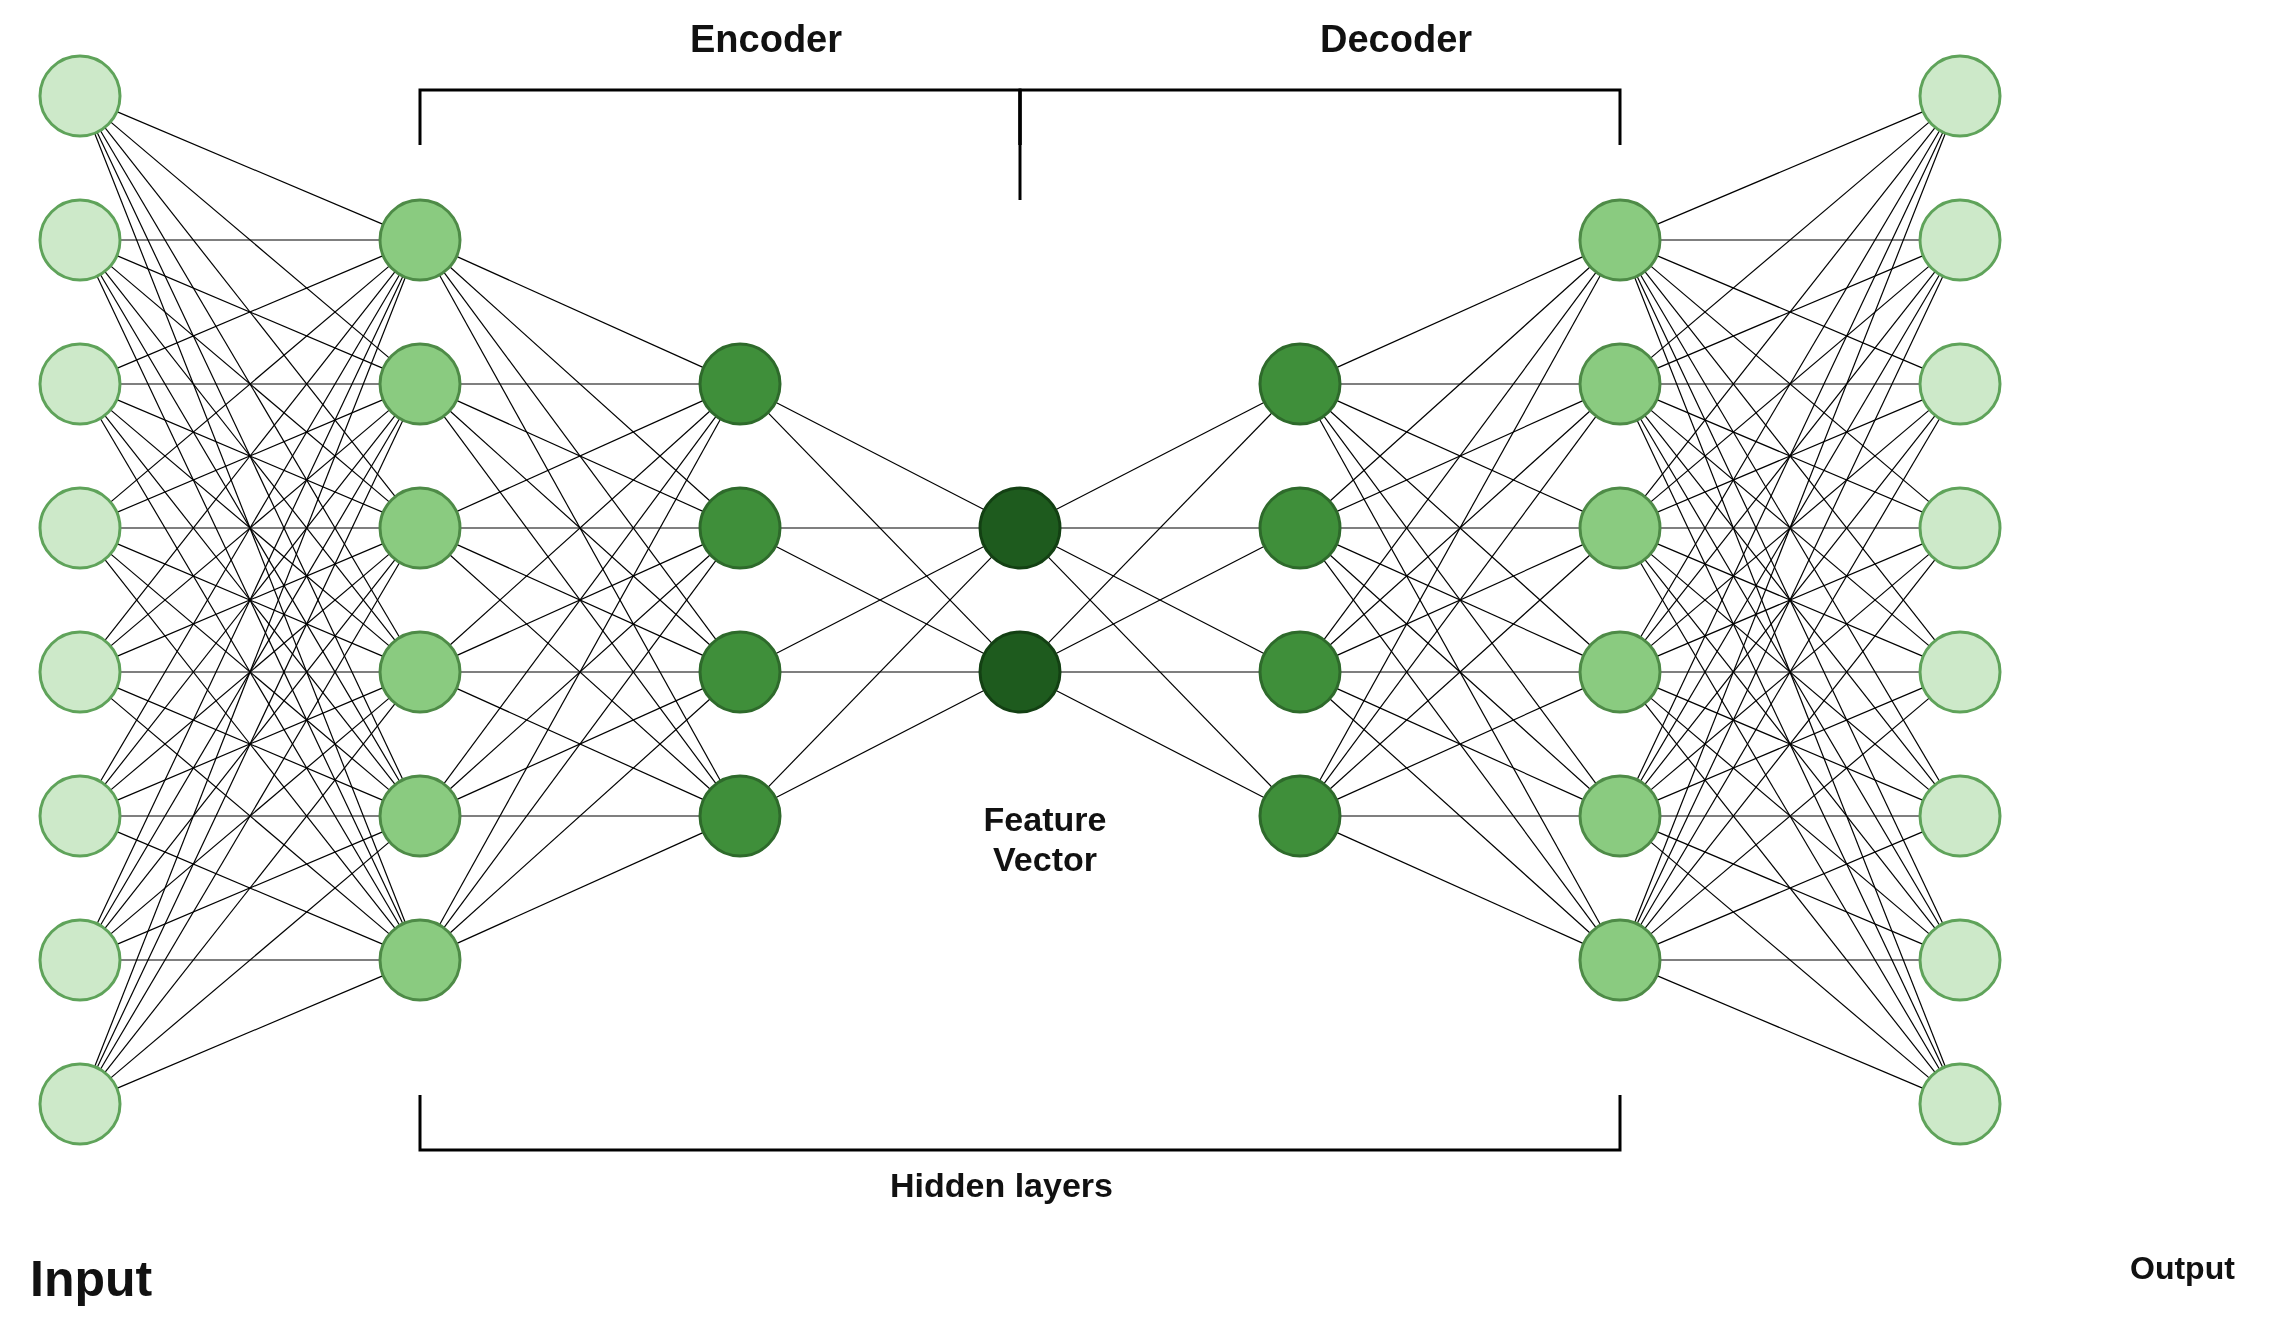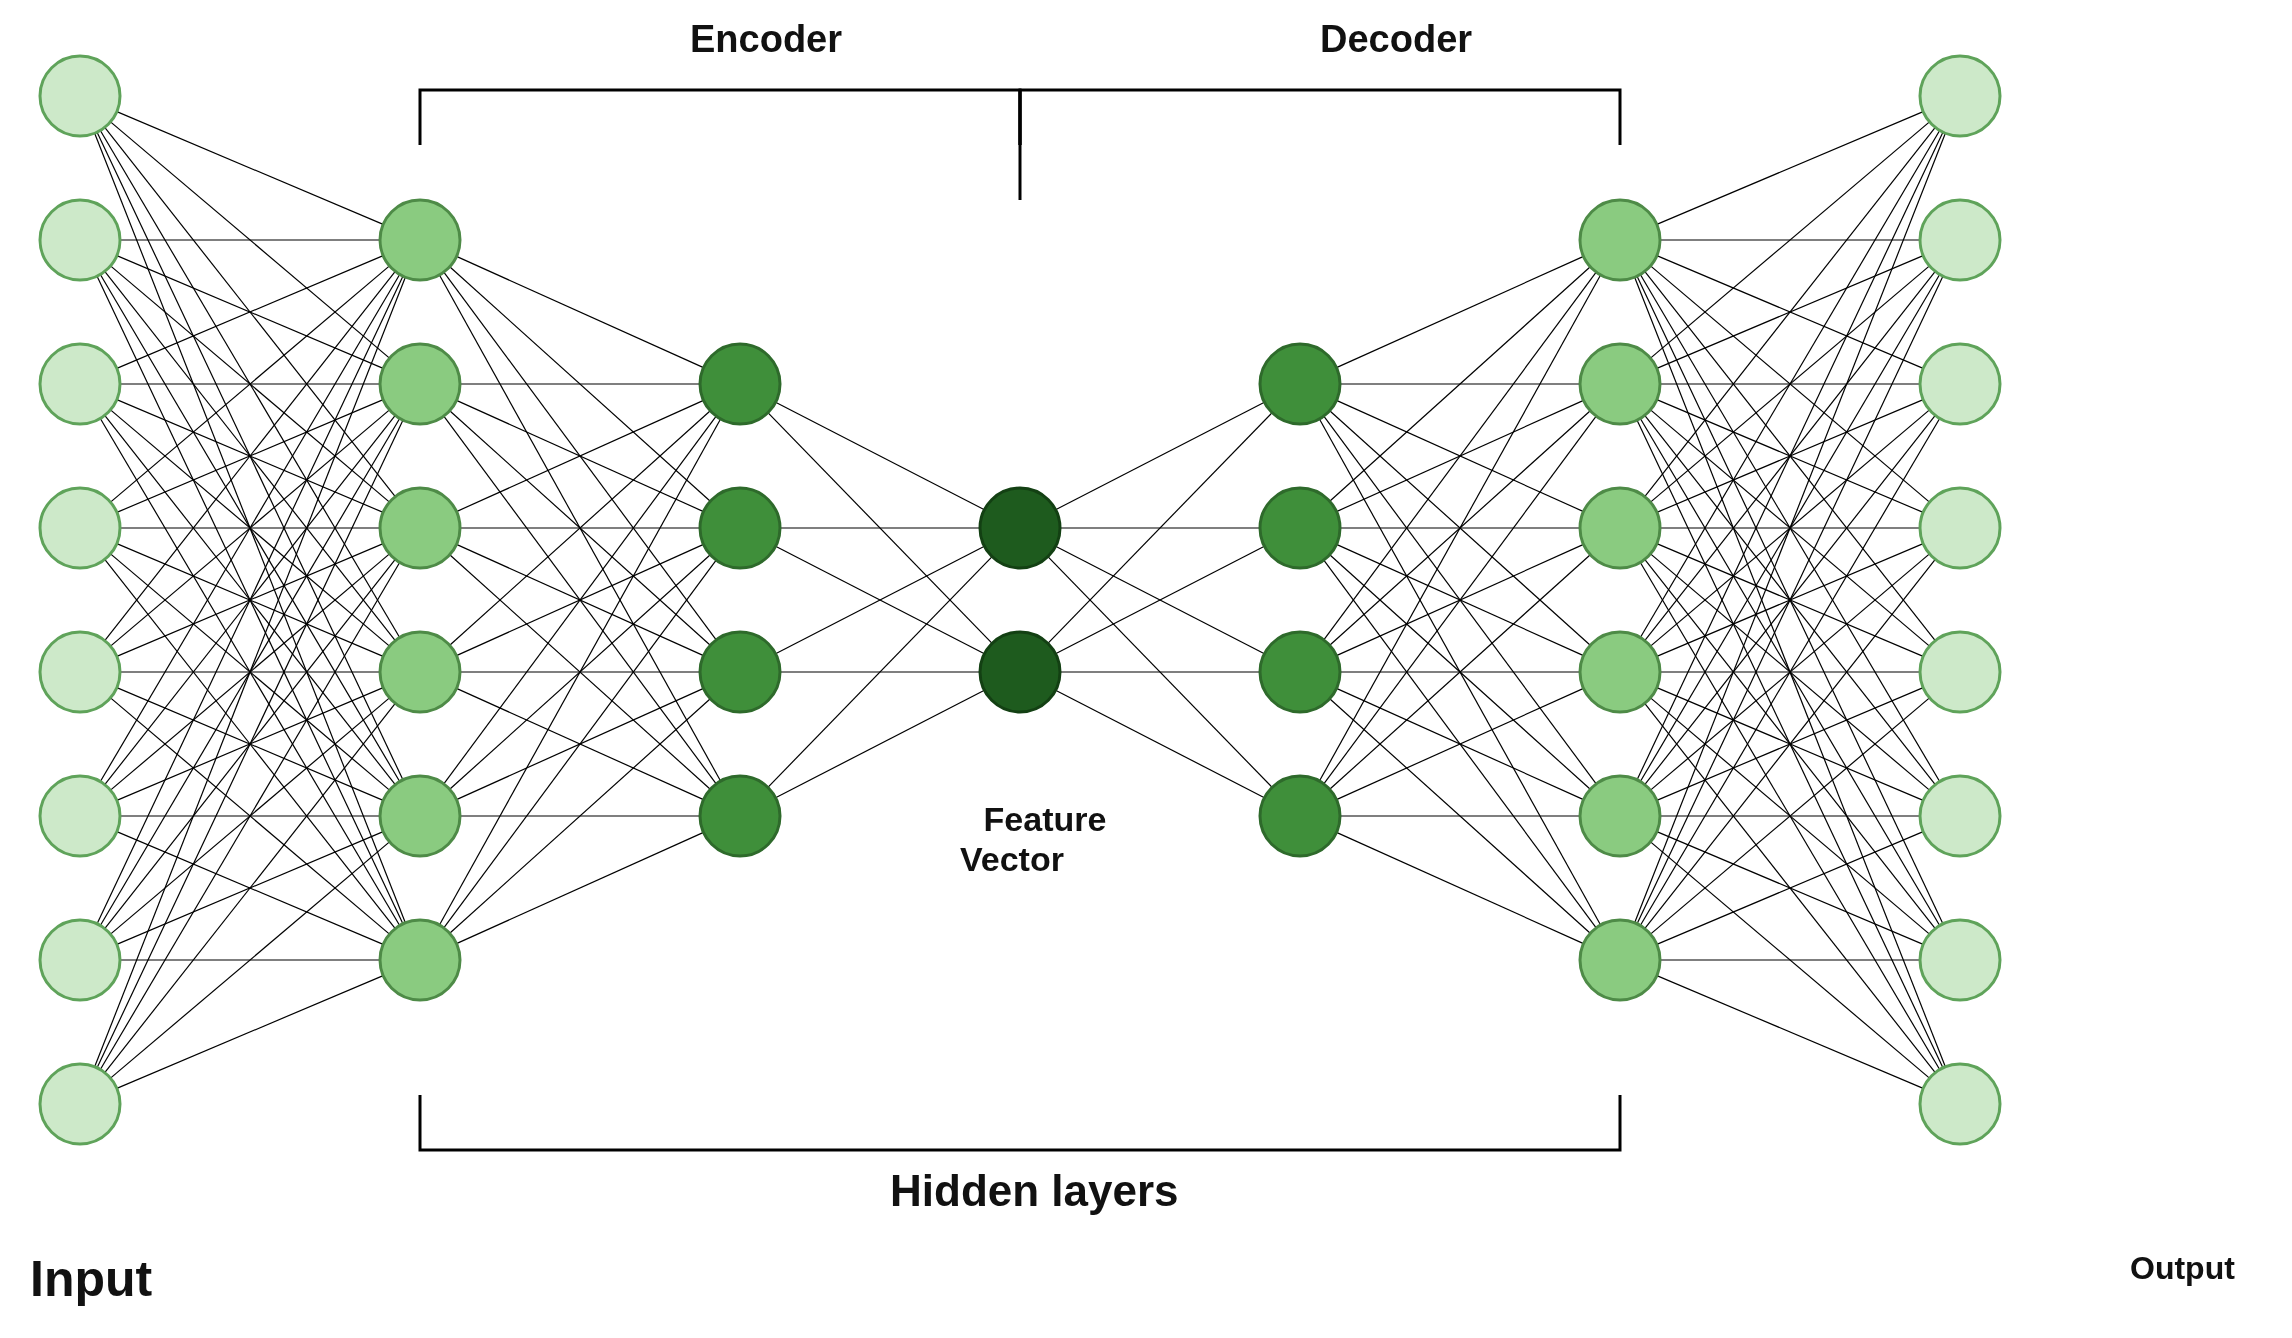--- a/index.html
+++ b/index.html
@@ -236,20 +236,20 @@
         <line x1="1020" y1="90" x2="1020" y2="200" stroke="#000000" stroke-width="3"></line>
         <path d="M 420 1095 L 420 1150 L 1620 1150 L 1620 1095"></path>
       </g>
     </svg>
 
   <div class="label" style="left:690px; top:18px; font-size:38px;">Encoder</div>
 
   <div class="label" style="left:1320px; top:18px; font-size:38px;">Decoder</div>
 
   <div class="label" style="left:960px; top:800px; font-size:34px; text-align:center; width:170px;">Feature</div>
-  <div class="label" style="left:960px; top:840px; font-size:34px; width:170px;">Vector</div>
-
-  <div class="label" style="left:890px; top:1166px; font-size:44px;">Hidden layers</div>
+  <div class="label" style="left:960px; top:840px; font-size:34px; text-align:center; width:170px;">Vector</div>
+
+  <div class="label" style="left:890px; top:1166px; font-size:34px;">Hidden layers</div>
 
   <div class="label" style="left:30px; top:1250px; font-size:50px;">Input</div>
 
   <div class="label" style="left:2130px; top:1250px; font-size:32px;">Output</div>
 </div>
 
 </body></html>

